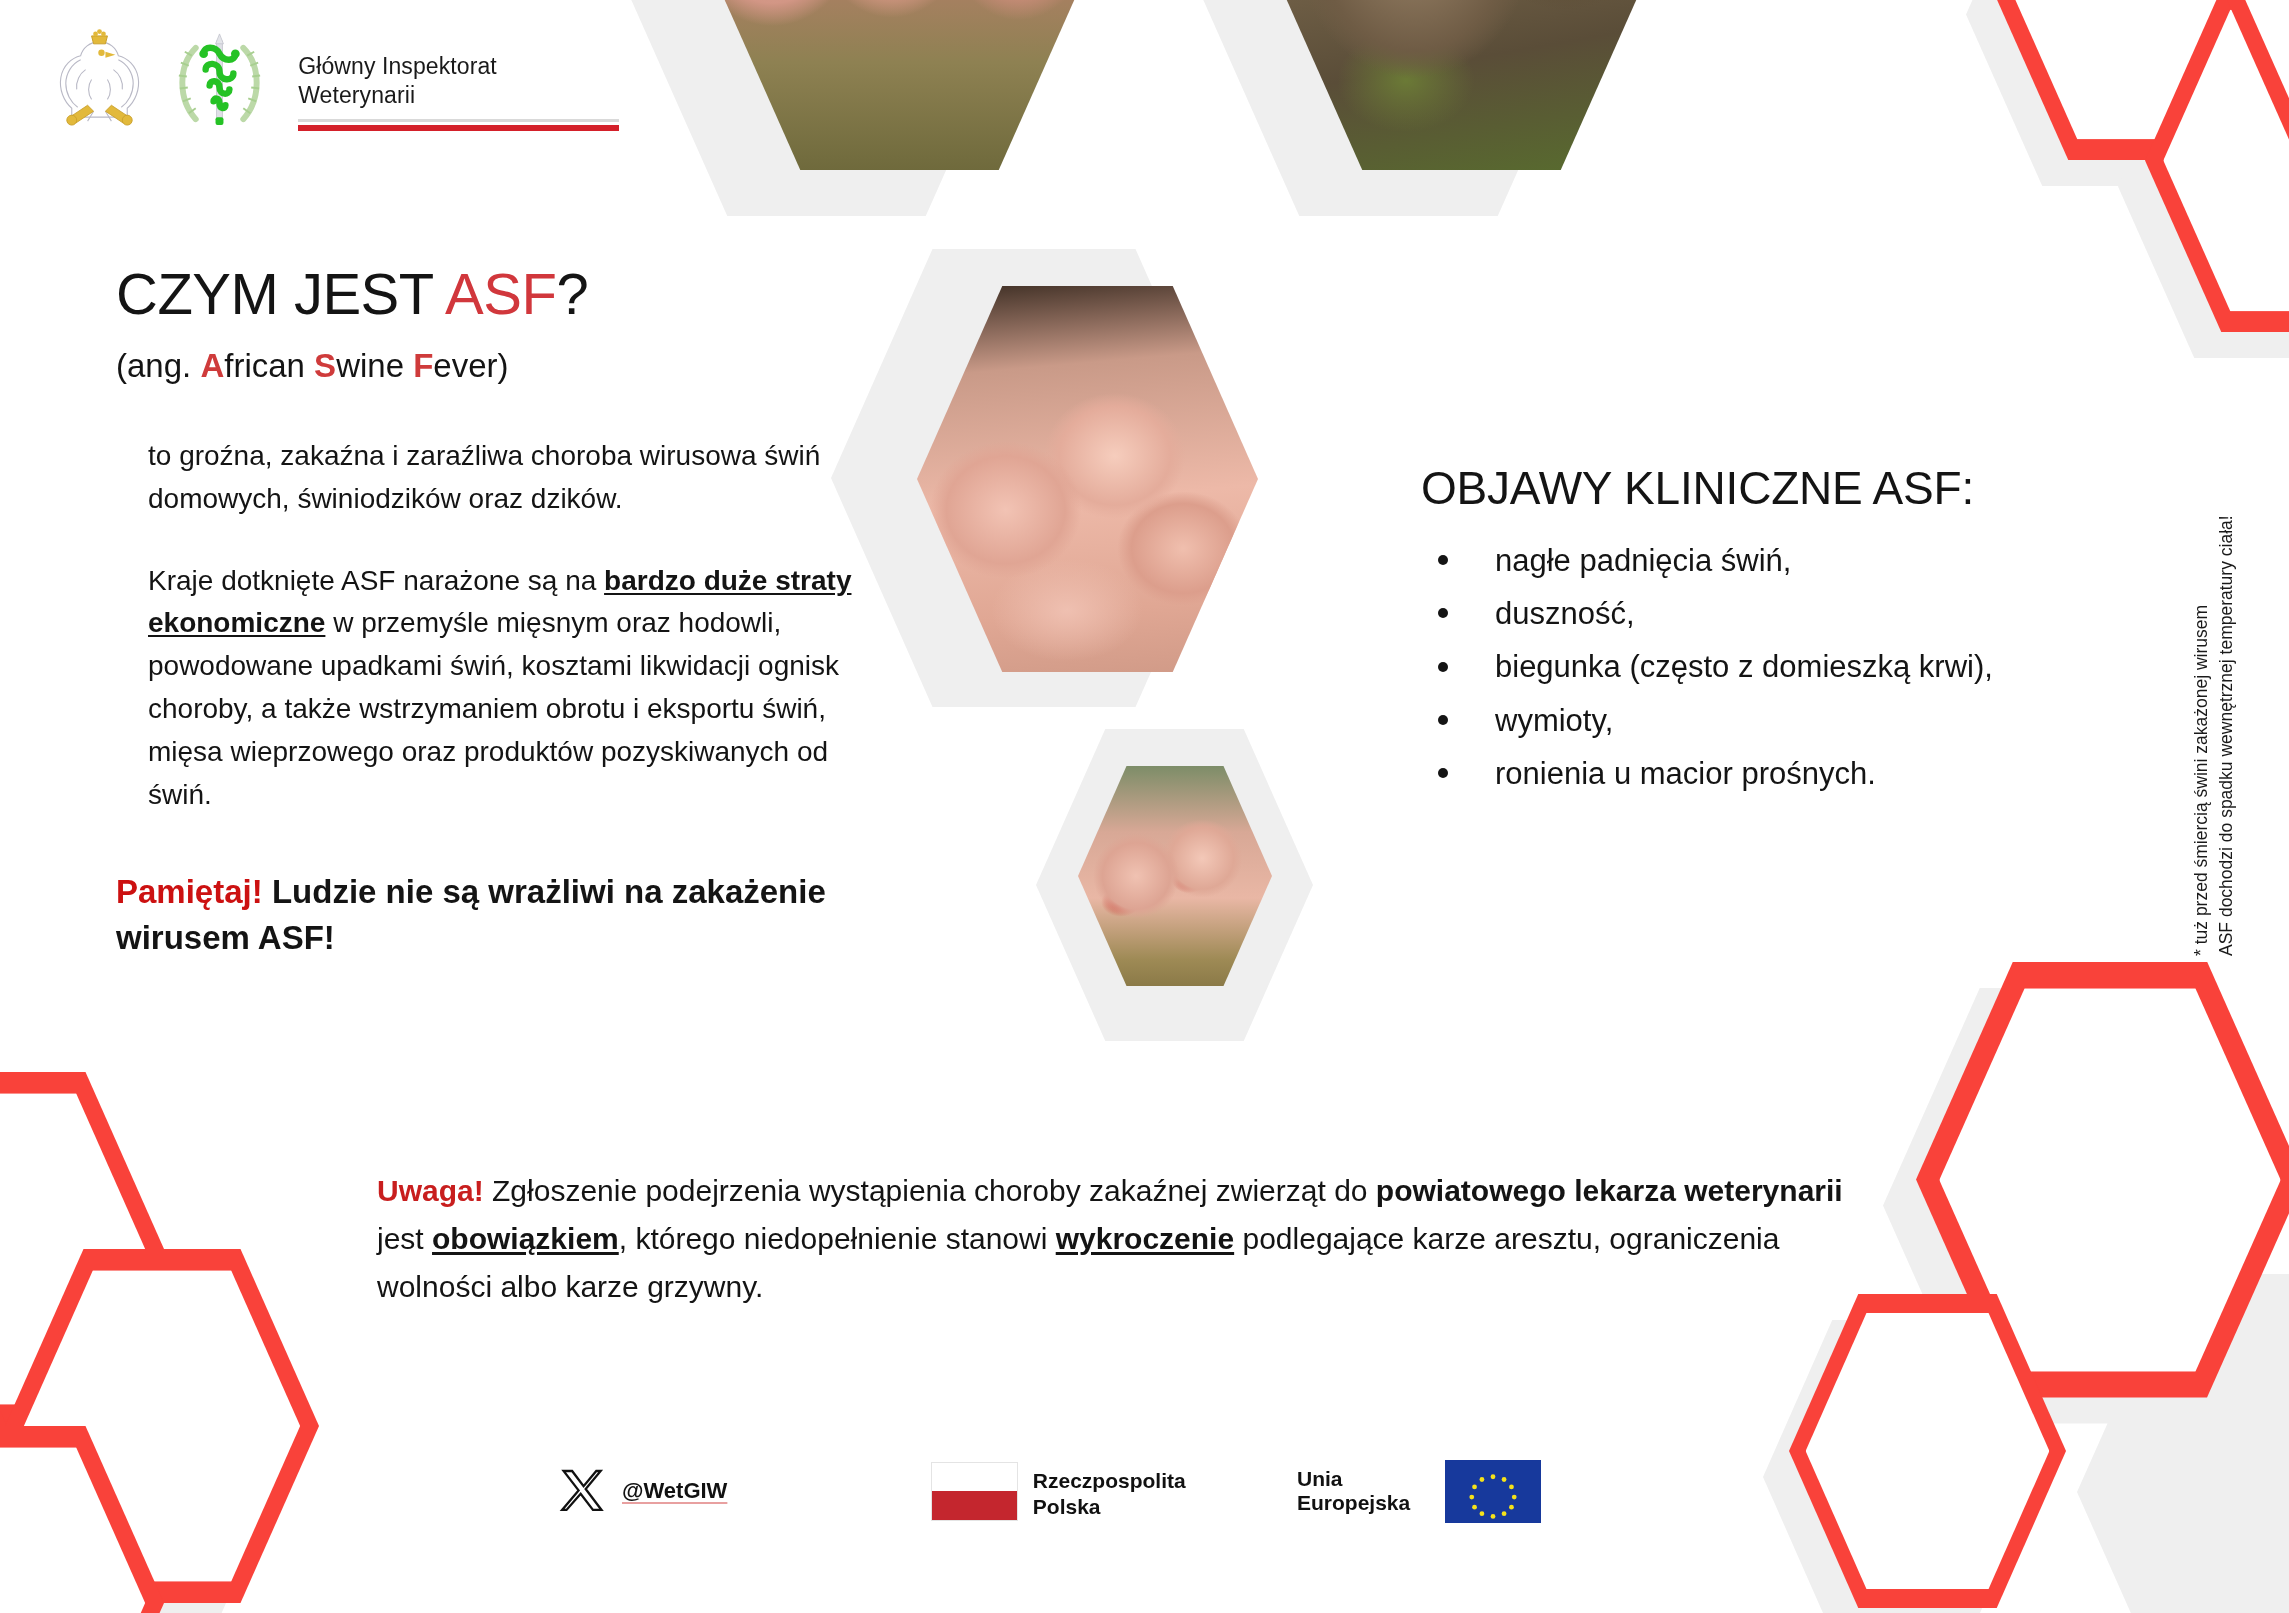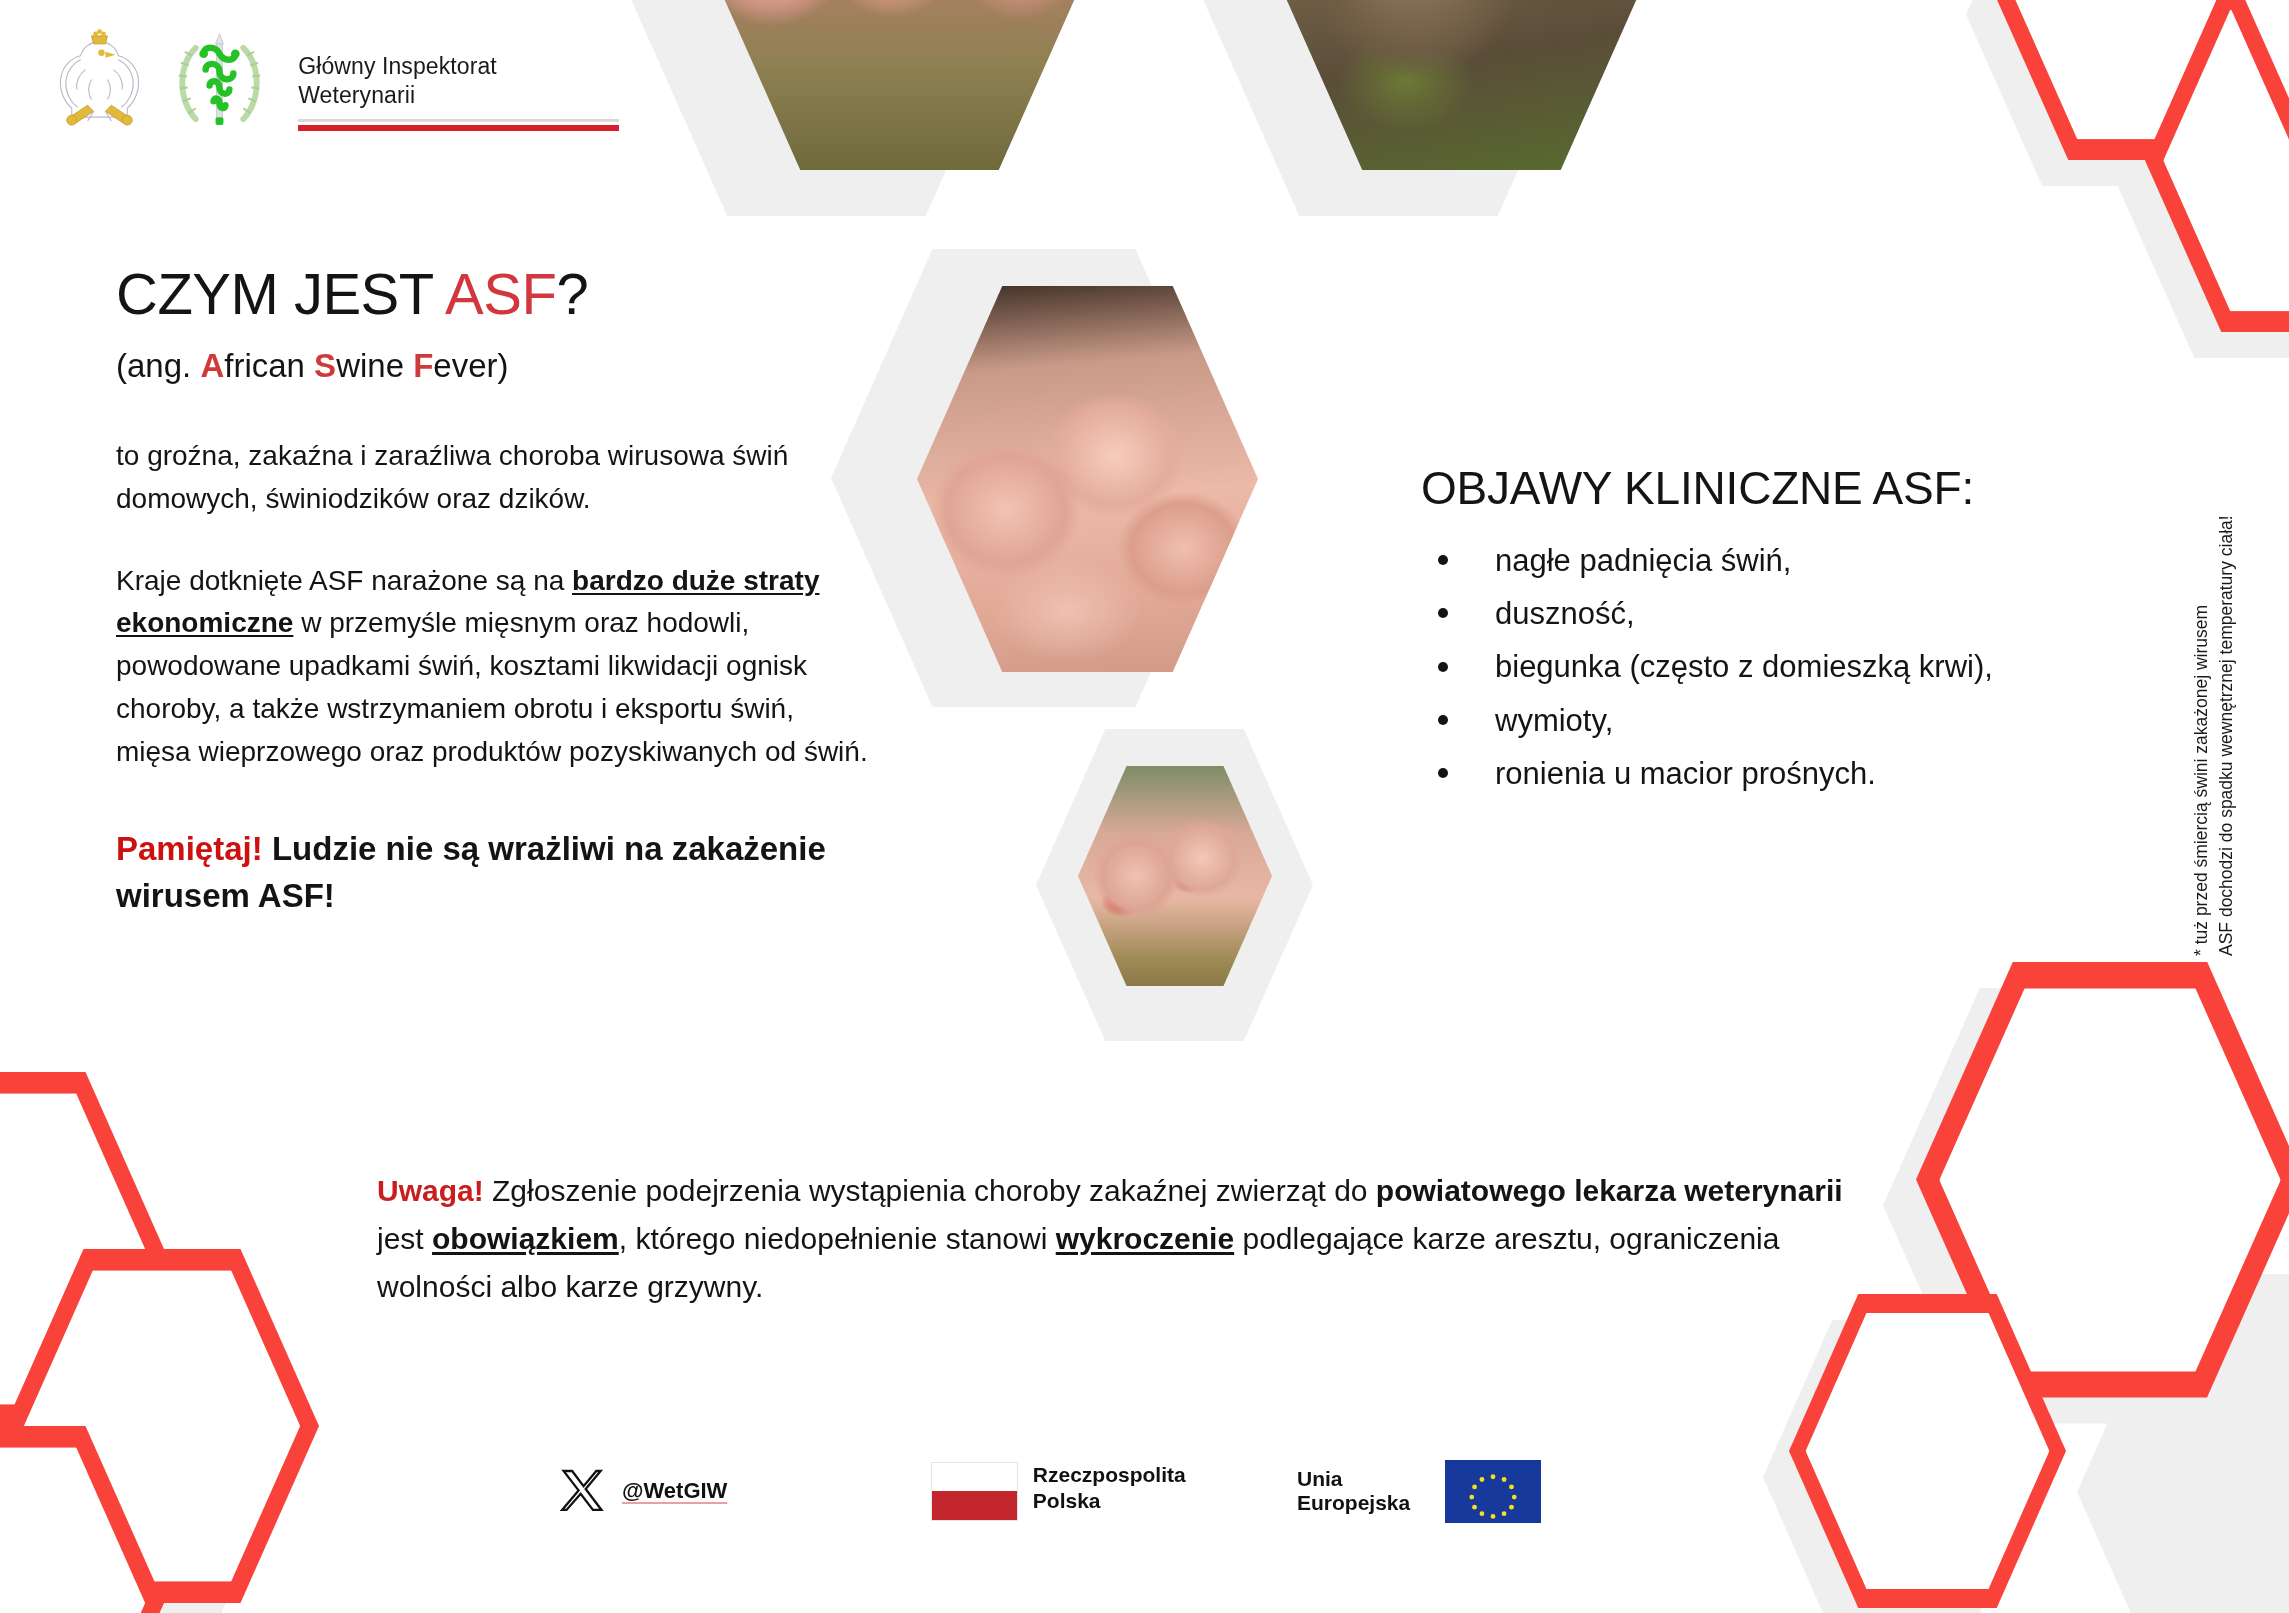--- a/index.html
+++ b/index.html
@@ -42,21 +42,21 @@
 
   
   .left-col { position:absolute; left:116px; top:260px; width:757px; }
   h1.title {
     font-size:58px; font-weight:400; letter-spacing:-0.5px; color:#141414; white-space:nowrap;
   }
   h1.title .red { color:#d1373c; }
   .subtitle { font-size:33px; margin-top:20px; color:#141414; }
   .subtitle .red { color:#cf3b3b; font-weight:700; }
 
-  .para { font-size:28px; line-height:1.53; color:#141414; }
+  .para { font-size:28px; line-height:1.53; color:#141414;margin-left:32px; }
   .p1 { margin-top:50px; }
   .p2 { margin-top:39px; }
   .para b { font-weight:700; }
   .para u, .para .ul { text-decoration:underline; text-underline-offset:2.8px; }
 
   .pamietaj {
     margin-top:52px; font-size:33px; font-weight:700; line-height:1.42; color:#141414;
   }
   .pamietaj .red { color:#cc1111; }
 
@@ -91,21 +91,21 @@
   .uwaga .ul { text-decoration:underline; text-underline-offset:2.8px; font-weight:700; }
 
   
   .footer {
     position:absolute; left:517px; top:1440px; width:1024px; height:102px;
     background:#ffffff; display:flex; align-items:center;
   }
   .f-x { position:absolute; left:42px; display:flex; align-items:center; gap:13px; }
   .xglyph { width:50px; height:50px; }
   .xhandle { font-size:22px; font-weight:700; color:#111; text-decoration:underline; text-decoration-color:#e8a0a0; text-underline-offset:3.7px; }
-  .f-pl { position:absolute; left:391px; display:flex; align-items:flex-start; gap:14.8px;padding-left:23px; }
+  .f-pl { position:absolute; left:391px; display:flex; align-items:flex-end; gap:14.8px;padding-left:23px; }
   .plflag { width:87px; height:59px; border:0.9px solid #e4e4e4; }
   .plflag .top { height:50%; background:#ffffff; }
   .plflag .bot { height:50%; background:#c4262e; }
   .pltext { font-size:21px; line-height:1.25; font-weight:600; color:#111; }
   .f-eu { position:absolute; left:780px; display:flex; align-items:center; gap:0; }
   .eutext { font-size:21px; font-weight:600; color:#111; }
   .euflag { width:96px; height:63px; background:#17399c; position:relative; }
 
   
   .photo-hex { position:absolute; clip-path: polygon(25% 0%, 75% 0%, 100% 50%, 75% 100%, 25% 100%, 0% 50%); overflow:hidden; }

